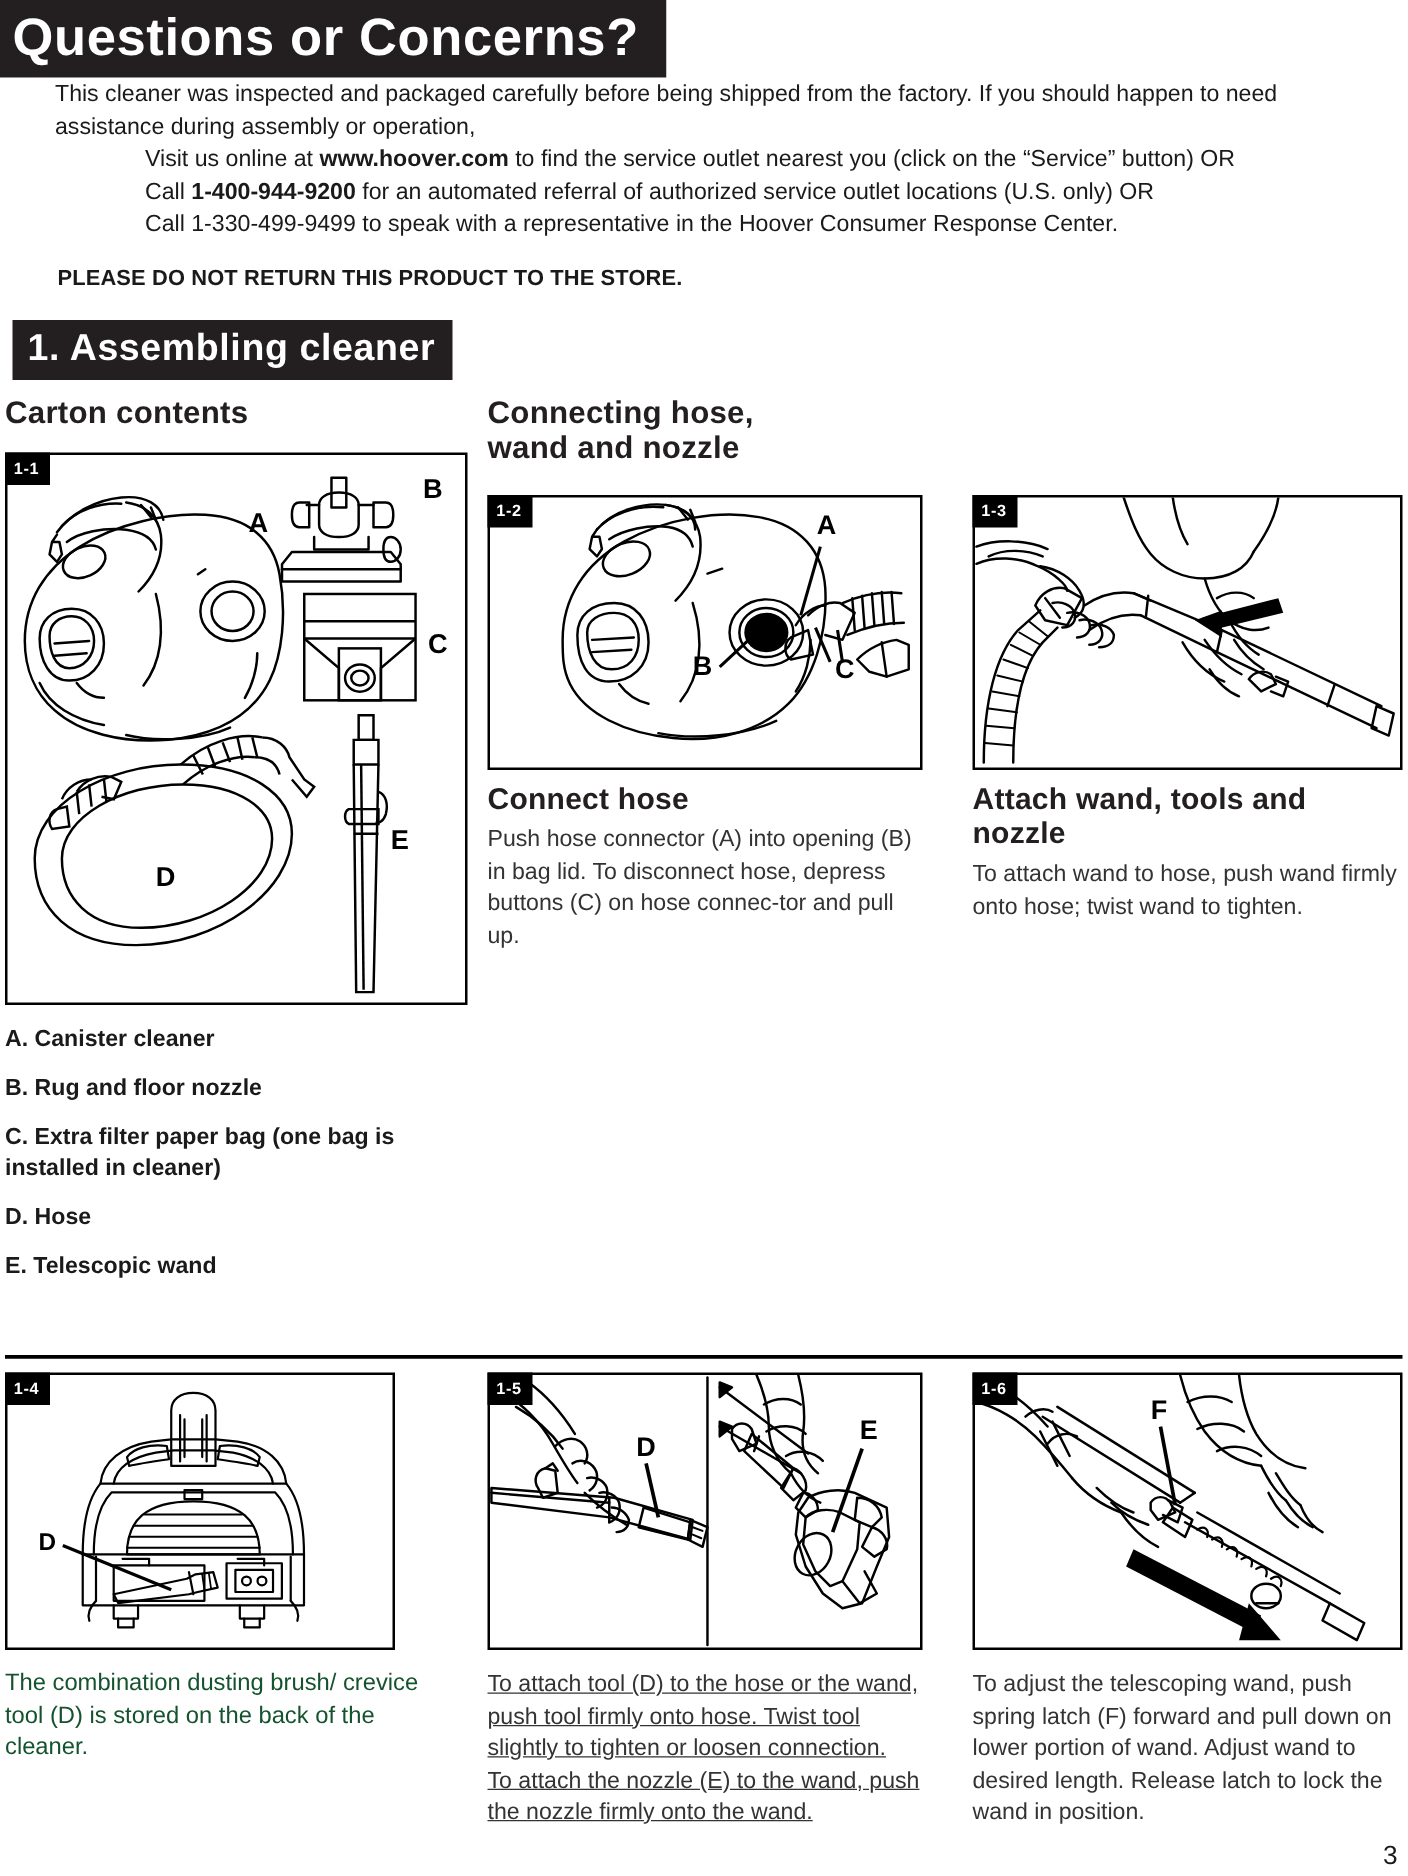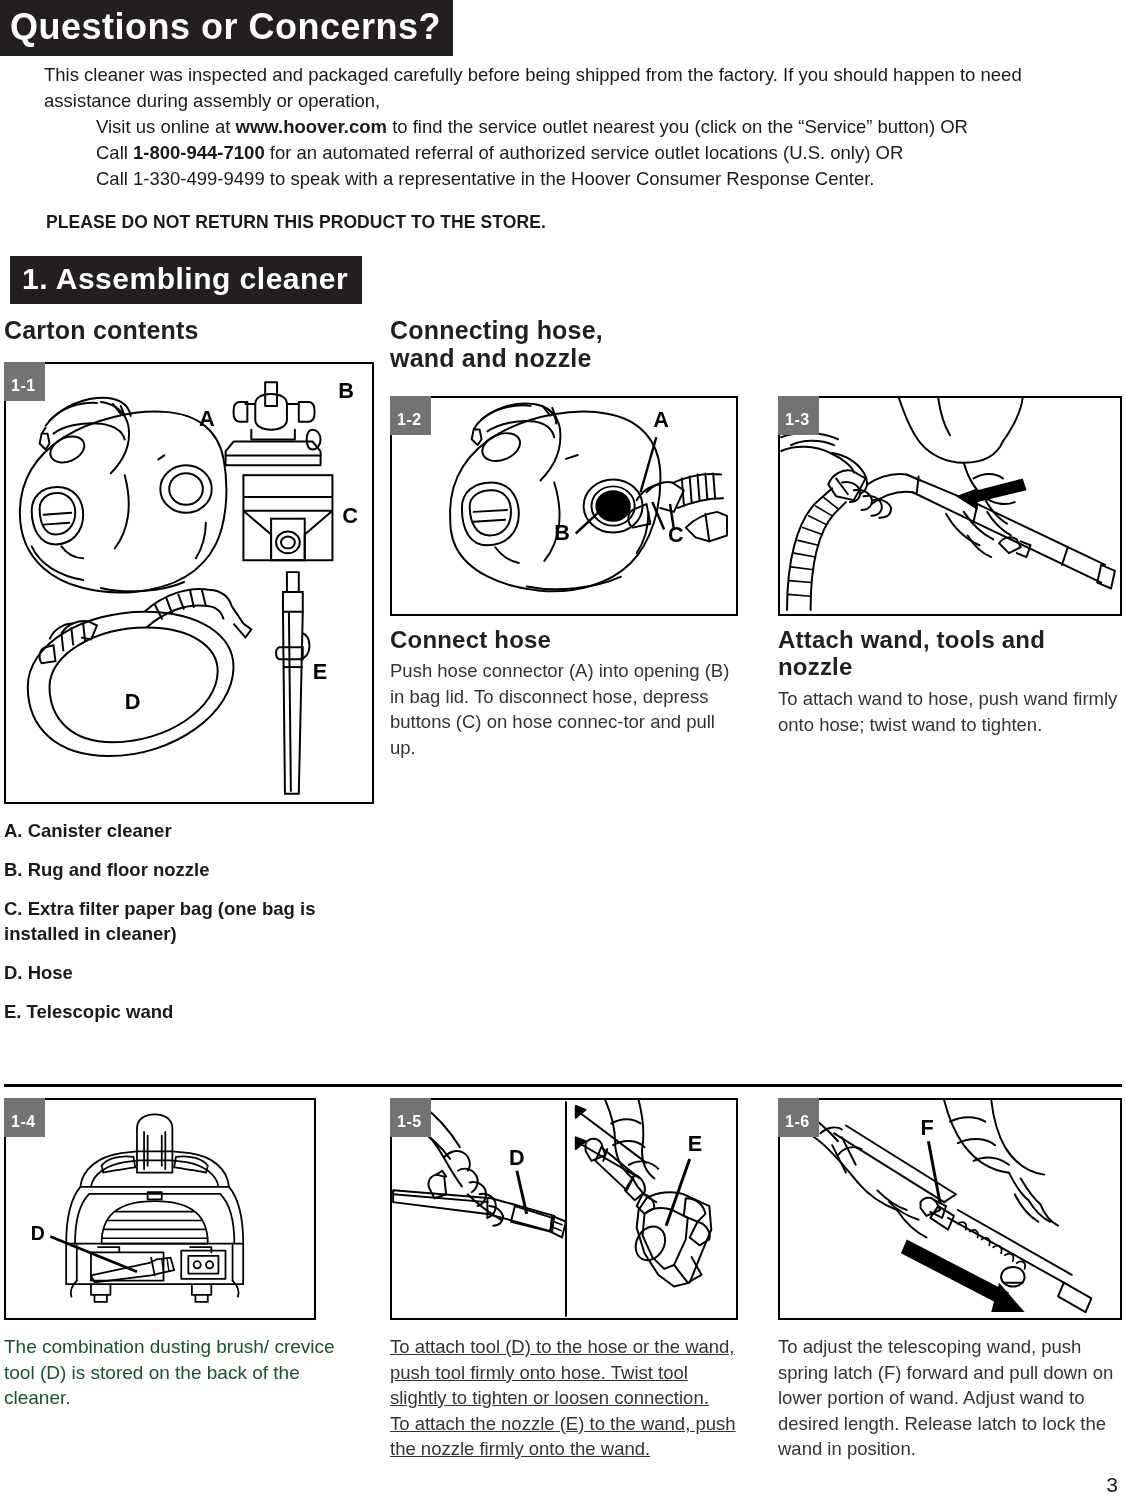--- a/index.html
+++ b/index.html
@@ -22,41 +22,41 @@
     background: #231f20;
     color: #ffffff;
     font-weight: bold;
     letter-spacing: 0.5px;
     line-height: 1;
     white-space: nowrap;
   }
   #banner-questions {
     position: absolute;
     left: 0; top: 0;
-    font-size: 36px;
-    padding: 9px 12px 11px 10px;
+    font-size: 42px;
+    padding: 9px 22px 11px 10px;
   }
   #banner-assembling {
     position: absolute;
     left: 10px; top: 256px;
     font-size: 30px;
     padding: 8px 14px 10px 12px;
   }
 
   
   #intro {
     position: absolute;
     left: 44px; top: 62px;
     width: 1070px;
     font-size: 18.5px;
     line-height: 26px;
   }
   #intro .para { margin: 0; }
   #intro .indented {
-    margin-left: 52px;
+    margin-left: 72px;
   }
   #intro b { font-weight: bold; }
   #please-note {
     position: absolute;
     left: 46px; top: 212px;
     font-size: 17.5px;
     font-weight: bold;
     letter-spacing: 0.1px;
   }
 
@@ -75,26 +75,26 @@
   
   .figure {
     position: absolute;
     border: 2.5px solid #000;
     background: #fff;
     box-sizing: border-box;
   }
   .fig-tag {
     position: absolute;
     left: -2px; top: -2px;
-    background: #737373;
+    background: #000000;
     color: #fff;
     font-weight: bold;
-    font-size: 16px;
+    font-size: 13px;
     line-height: 1;
-    padding: 16px 9px 7px 7px;
+    padding: 6px 9px 7px 7px;
     letter-spacing: 0.5px;
     z-index: 4;
   }
   .fig-art {
     position: absolute;
     left: 0; top: 0;
     width: 100%;
     height: 100%;
   }
   .fig-art svg { display: block; width: 100%; height: 100%; }
@@ -168,21 +168,21 @@
 <body>
 
 <div class="banner" id="banner-questions">Questions or Concerns?</div>
 
 <div id="intro">
   <p class="para">This cleaner was inspected and packaged carefully before being shipped from the factory. If you should happen to need assistance during assembly or operation,</p>
   <p class="para indented">
     <span>Visit us online at </span><b>www.hoover.com</b><span> to find the service outlet nearest you (click on the “Service” button) OR</span>
   </p>
   <p class="para indented">
-    <span>Call </span><b>1-800-944-7100</b><span> for an automated referral of authorized service outlet locations (U.S. only) OR</span>
+    <span>Call </span><b>1-400-944-9200</b><span> for an automated referral of authorized service outlet locations (U.S. only) OR</span>
   </p>
   <p class="para indented">
     <span>Call 1-330-499-9499 to speak with a representative in the Hoover Consumer Response Center.</span>
   </p>
 </div>
 
 <div id="please-note">PLEASE DO NOT RETURN THIS PRODUCT TO THE STORE.</div>
 
 <div class="banner" id="banner-assembling">1. Assembling cleaner</div>
 

